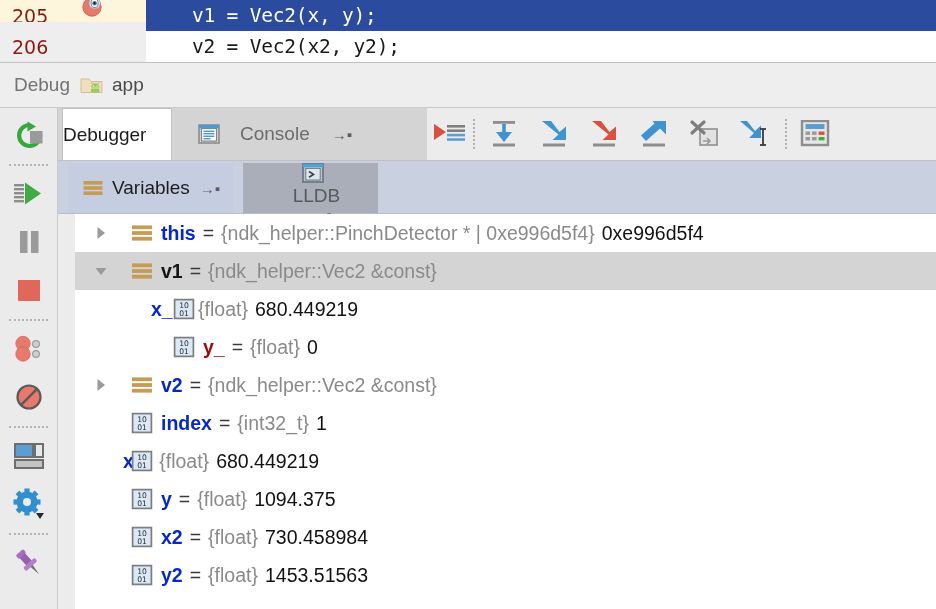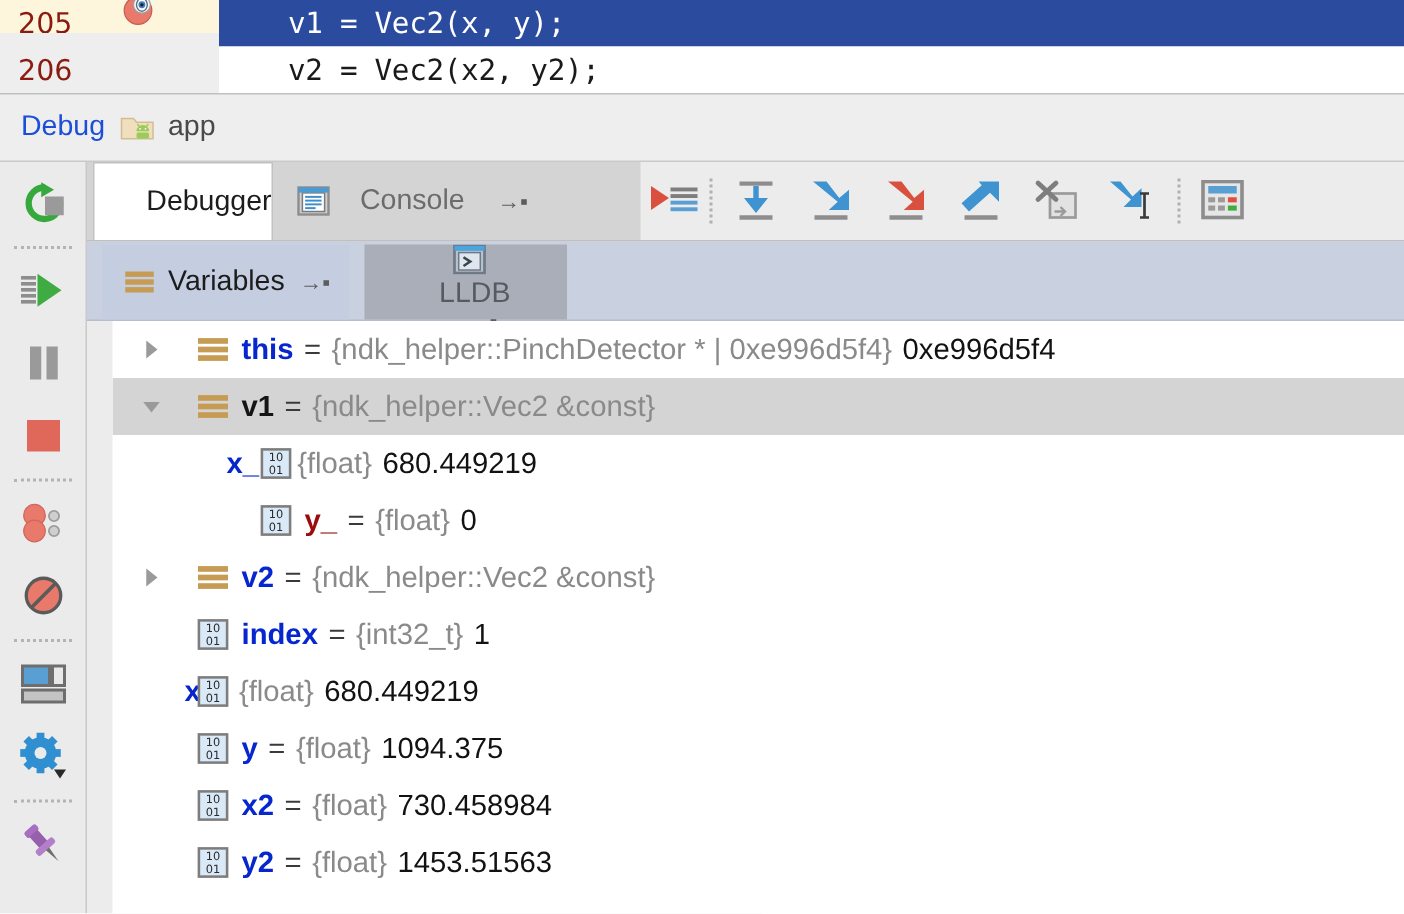--- a/index.html
+++ b/index.html
@@ -93,21 +93,21 @@
     width: 936px; height: 46px;
     background: #eeeeee;
     border-top: 1px solid #c0c0c0;
     border-bottom: 1px solid #c9c9c9;
     box-sizing: border-box;
     display: flex;
     align-items: center;
   }
   .dh-label {
     font-size: 19px;
-    color: #1d4ed8;
+    color: #737373;
     padding-left: 14px;
   }
   .dh-modicon {
     width: 24px; height: 20px;
     margin: 0 8px 0 10px;
     position: relative;
     flex: 0 0 24px;
   }
   .dh-app {
     font-size: 19px;
@@ -417,21 +417,21 @@
           <path d="M14.6 20 L17.4 20 L16 31 z" fill="#6d6d6d"></path>
         </g>
       </svg>
     </div>
   </div>
 
   <div class="mainpanel">
 
     <div class="tabrow">
 
-      <div class="tab tab-active" style="left:4px; width:120px; justify-content:flex-end;">
+      <div class="tab tab-active" style="left:4px; width:110px; justify-content:flex-start;">
         <span class="tab-label">Debugger</span>
       </div>
 
       <div class="tab tab-inactive" style="left:118px; width:233px; padding-left:22px;gap:12px;">
         <span class="tab-ico">
           <svg viewBox="0 0 22 20" width="22" height="20">
             <rect x="1" y="1" width="20" height="18" fill="#cfcfcf" stroke="#8d8d8d" stroke-width="1.6"></rect>
             <rect x="3.6" y="4.6" width="14.8" height="12.4" fill="#ffffff" stroke="#7b7b7b" stroke-width="1"></rect>
             <rect x="1" y="1" width="20" height="3.4" fill="#4a9ad4"></rect>
             <g fill="#3e8ecb">

